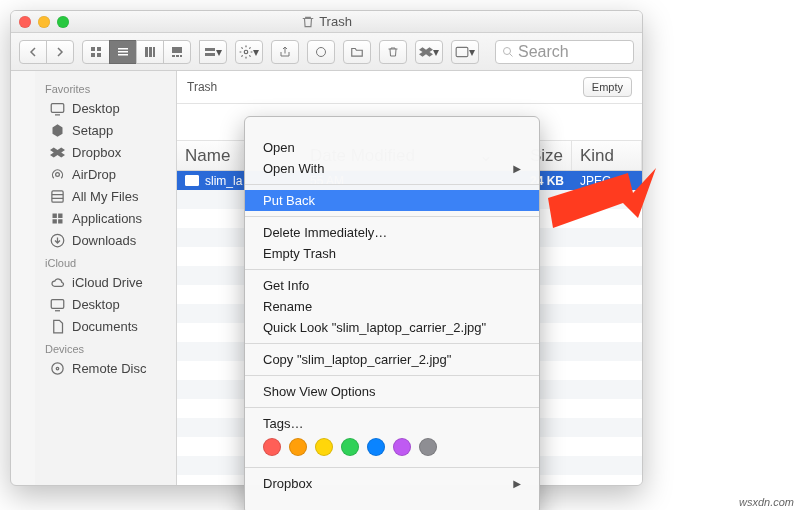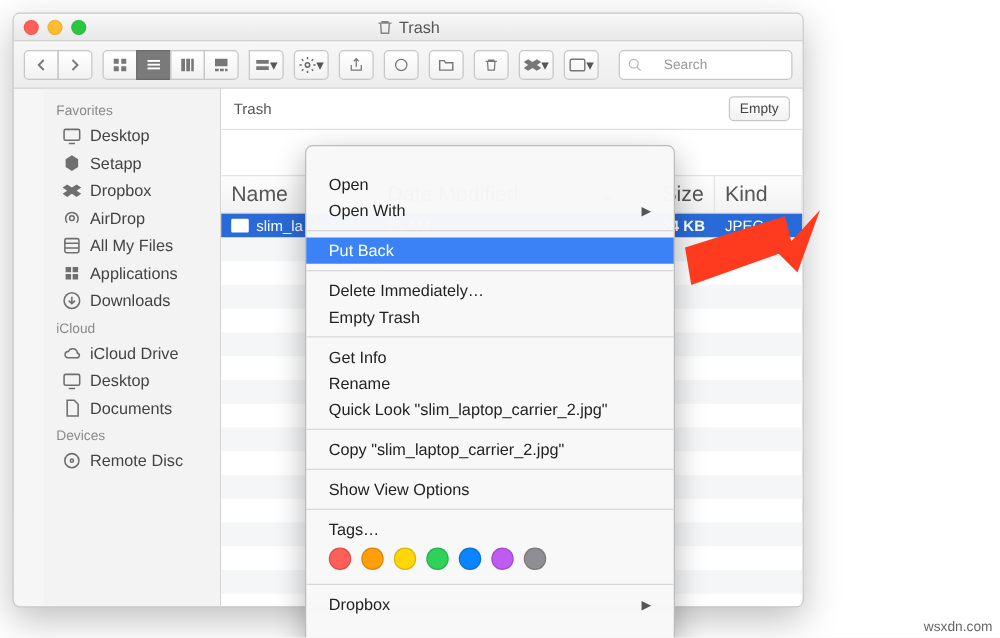--- a/index.html
+++ b/index.html
@@ -17,21 +17,21 @@
 
   
   .toolbar { height: 38px; background: linear-gradient(#f7f7f7,#ededed); border-bottom: 1px solid #cfcfcf; display: flex; align-items: center; padding: 0 8px; gap: 8px; }
   .tbtn, .seg button { height: 24px; min-width: 28px; background: linear-gradient(#fff,#f1f1f1); border: 1px solid #c7c7c7; border-radius: 4px; display:inline-flex;align-items:center;justify-content:center; color:#555; font-size:12px;}
   .seg { display:inline-flex; }
   .seg button { border-radius:0; margin-left:-1px;}
   .seg button:first-child { border-radius:4px 0 0 4px; margin-left:0;}
   .seg button:last-child { border-radius:0 4px 4px 0;}
   .seg button.active { background:#7a7a7a; color:#fff; border-color:#6a6a6a; }
   .spacer { flex:1; }
-  .search { display:flex; align-items:center; height:24px; border:1px solid #c7c7c7; border-radius:4px; background:#fff; padding:0 6px; width:150px; color:#999; font-size:11px; gap:17px;}
+  .search { display:flex; align-items:center; height:24px; border:1px solid #c7c7c7; border-radius:4px; background:#fff; padding:0 6px; width:150px; color:#999; font-size:16px; gap:4px;}
   .search svg { width:12px; height:12px; opacity:.6;}
 
   
   .body { flex:1; display:flex; overflow:hidden;padding-left:24px; }
   .sidebar { width:142px; background:#f3f3f3; border-right:1px solid #d4d4d4; padding:6px 0; font-size:13px; color:#555; overflow:hidden;}
   .section-h { font-size:11px; color:#8a8a8a; padding:6px 10px 2px; }
   .sitem { display:flex; align-items:center; gap:7px; padding:3px 10px 3px 14px; white-space:nowrap; color:#444;}
   .sitem .ic { width:16px; height:16px; display:inline-flex; align-items:center; justify-content:center; color:#6f6f6f;}
   .sitem .ic svg { width:15px; height:15px; }
 
@@ -63,21 +63,21 @@
   .mitem.hi { background:#3b82f6; color:#fff;}
   .msep { height:1px; background:#d8d8d8; margin:5px 0;}
   .mitem .tri { font-size:10px; color:#555;}
   .tagrow { display:flex; gap:8px; padding:4px 18px 6px;}
   .tagdot { width:18px; height:18px; border-radius:50%; box-shadow:inset 0 0 0 1px rgba(0,0,0,.15);}
 
   
   .arrow { position:absolute; left:538px; top:168px; width:120px; height:90px; }
   .arrow svg { width:100%; height:100%; }
 
-  .watermark { position:absolute; right:6px; bottom:2px; font-size:11px; color:#666;}
+  .watermark { position:absolute; right:6px; bottom:2px; font-size:11px; color:#666;font-style:italic;}
 </style>
 </head>
 <body>
 
 <div class="window">
 
   <div class="titlebar">
     <div class="dots">
       <div class="dot r"></div>
       <div class="dot y"></div>

